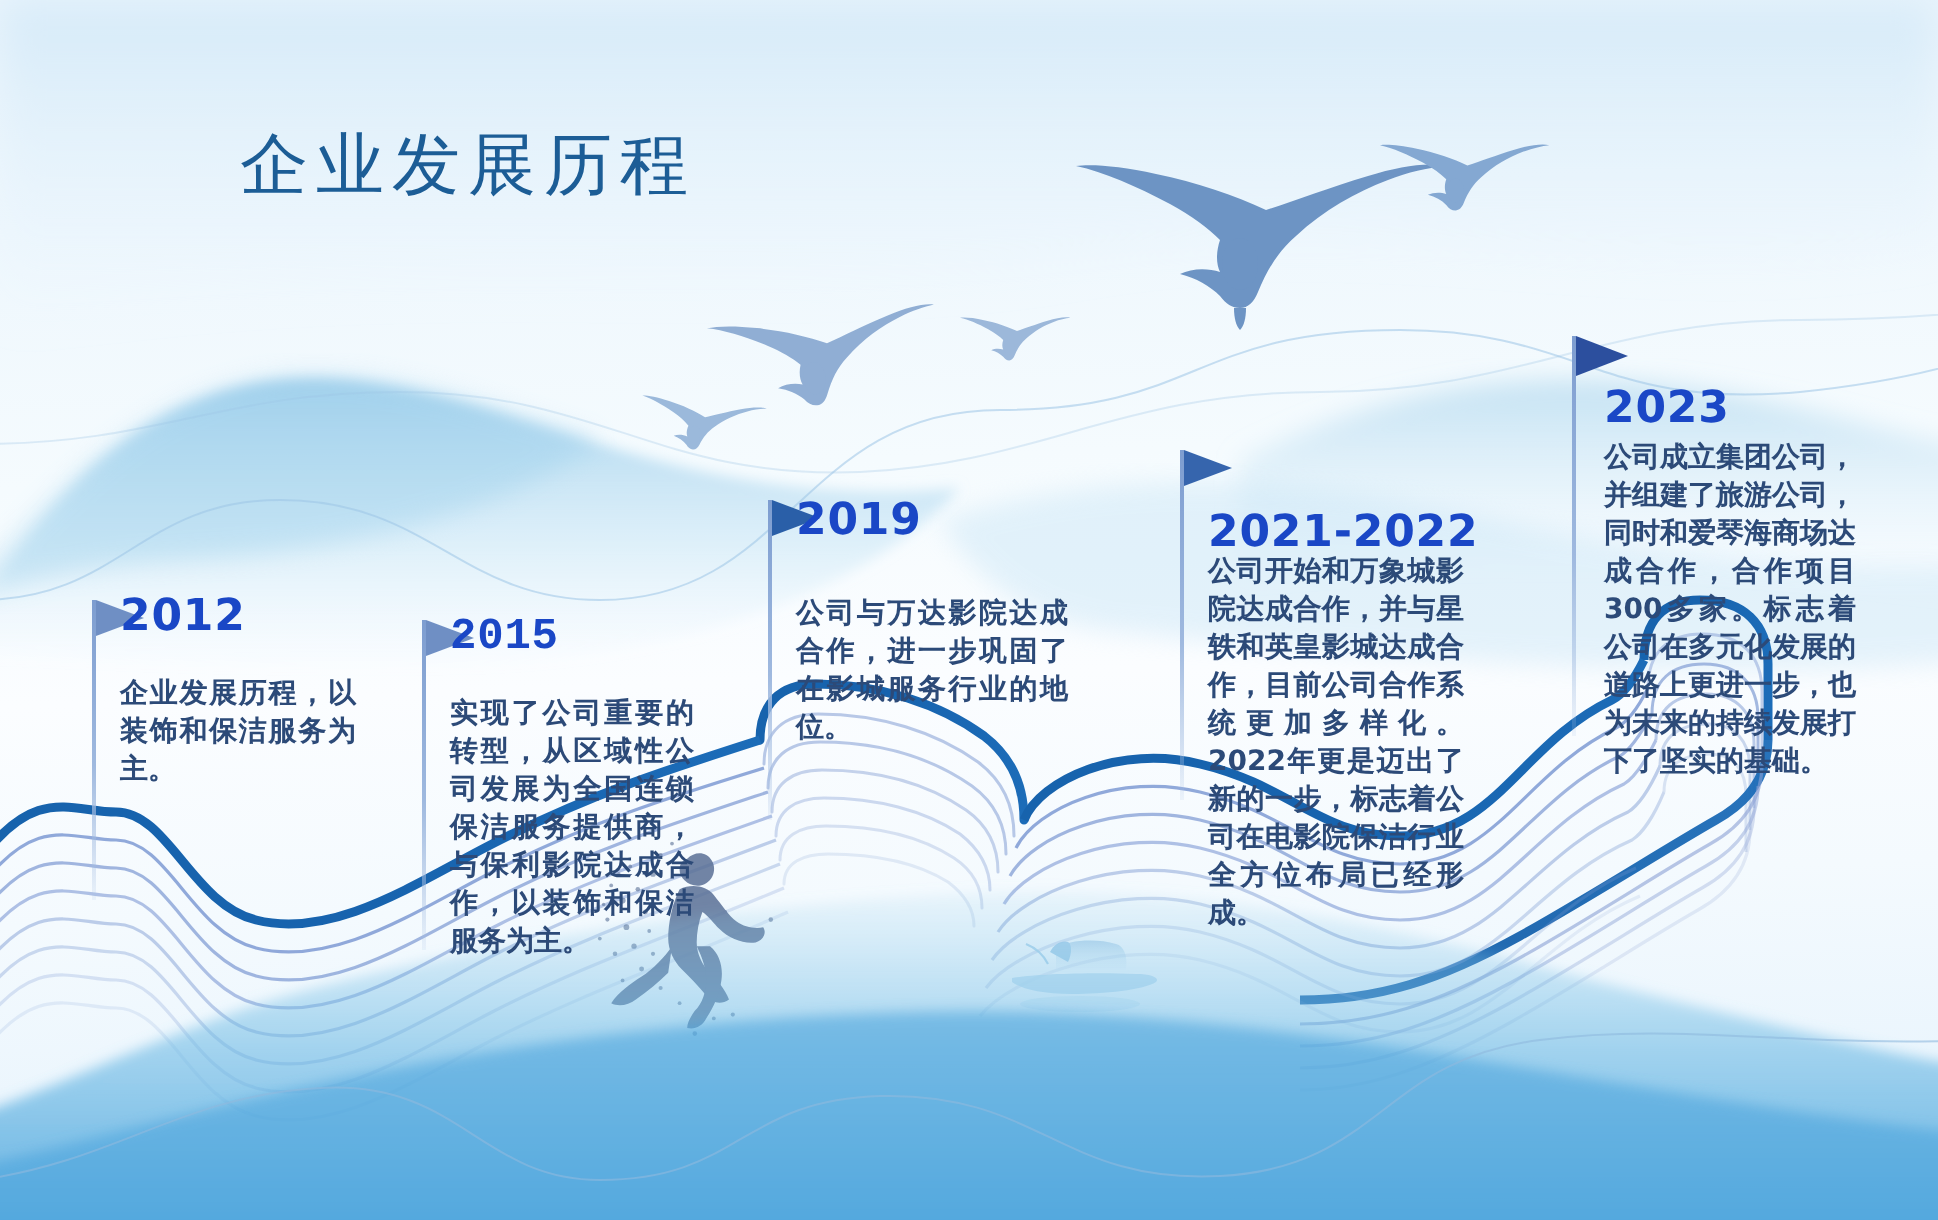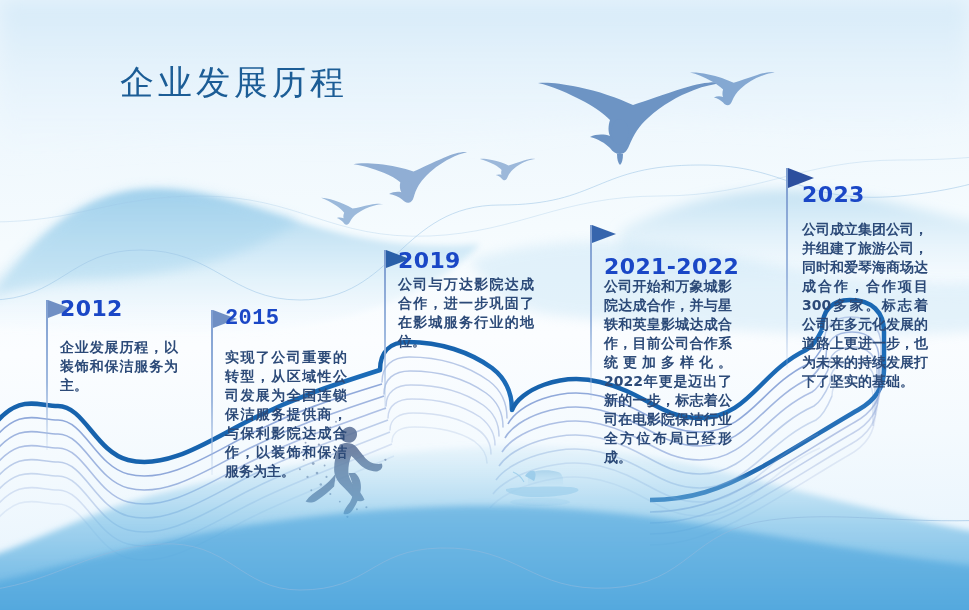--- a/index.html
+++ b/index.html
@@ -284,30 +284,30 @@
     <div class="pole" style="height:165px;"></div>
     <div class="flag" style="top:0px;border-left:24px solid #6f8fc4;"></div>
     <div class="year" style="left:14px;top:-4px;font-family:Liberation Mono, monospace;">2015</div>
     <div class="desc" style="left:14px;top:38px;width:122px;">实现了公司重要的转型，从区域性公司发展为全国连锁保洁服务提供商，与保利影院达成合作，以装饰和保洁服务为主。</div>
   </div>
 
   <div class="milestone" style="left:384px;top:250px;width:150px;">
     <div class="pole" style="height:160px;"></div>
     <div class="flag" style="top:0px;border-left:24px solid #2a5fa8;"></div>
     <div class="year" style="left:14px;top:-2px;">2019</div>
-    <div class="desc" style="left:14px;top:25px;width:136px;">公司与万达影院达成合作，进一步巩固了在影城服务行业的地位。</div>
+    <div class="desc" style="left:14px;top:48px;width:136px;">公司与万达影院达成合作，进一步巩固了在影城服务行业的地位。</div>
   </div>
 
   <div class="milestone" style="left:590px;top:225px;width:150px;">
     <div class="pole" style="height:175px;"></div>
     <div class="flag" style="top:0px;border-left:24px solid #3665ad;"></div>
     <div class="year" style="left:14px;top:14px;margin-top:15px;">2021-2022</div>
     <div class="desc" style="left:14px;top:52px;width:128px;">公司开始和万象城影院达成合作，并与星轶和英皇影城达成合作，目前公司合作系统更加多样化。2022年更是迈出了新的一步，标志着公司在电影院保洁行业全方位布局已经形成。</div>
   </div>
 
   <div class="milestone" style="left:786px;top:168px;width:155px;">
     <div class="pole" style="height:200px;"></div>
     <div class="flag" style="top:0px;border-left:26px solid #2c4f9e;border-top-width:10px;border-bottom-width:10px;"></div>
-    <div class="year" style="left:16px;top:14px;">2023</div>
+    <div class="year" style="left:16px;top:24px;">2023</div>
     <div class="desc" style="left:16px;top:52px;width:126px;">公司成立集团公司，并组建了旅游公司，同时和爱琴海商场达成合作，合作项目300多家。标志着公司在多元化发展的道路上更进一步，也为未来的持续发展打下了坚实的基础。</div>
   </div>
 
 </div>
 
 </body></html>

